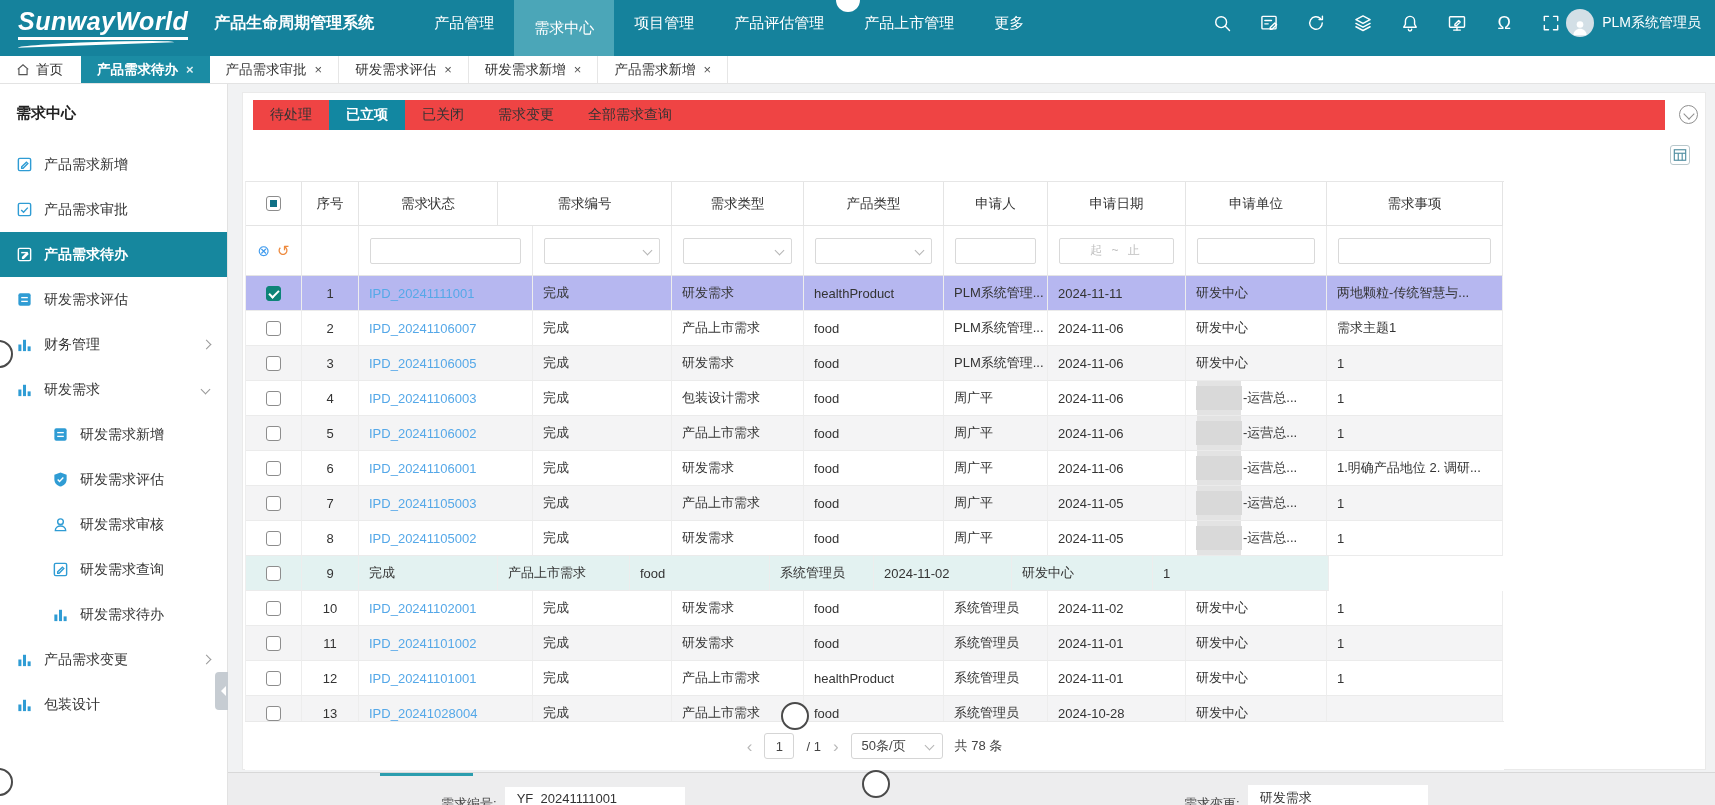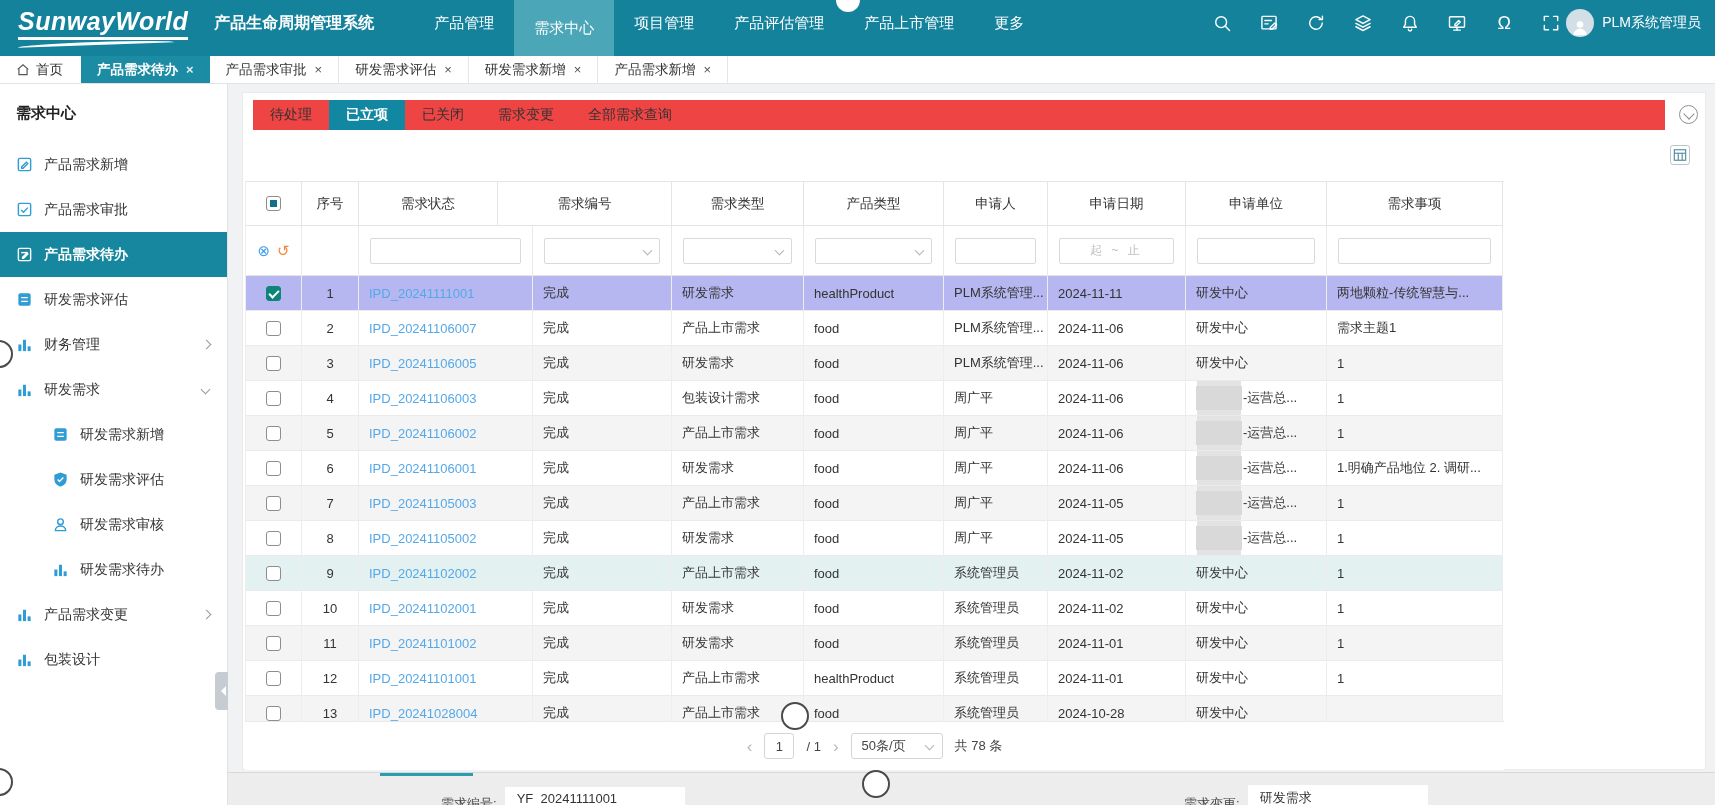--- a/index.html
+++ b/index.html
@@ -356,20 +356,30 @@
           <svg viewBox="0 0 18 18" fill="none" stroke="currentColor" stroke-width="1.5">
             <circle cx="9" cy="6" r="3"></circle>
             <path d="M3.5 15.5c0-3 2.5-5 5.5-5s5.5 2 5.5 5z"></path>
           </svg>
         </span>
     <span>研发需求审核</span>
 
   </div>
       <div class="side-item lvl2">
     <span class="s-icon">
+          <svg viewBox="0 0 18 18" fill="none" stroke="currentColor" stroke-width="1.5">
+            <rect x="2.5" y="2.5" width="13" height="13" rx="1.5"></rect>
+            <path d="M6 11.5l5-5 1.5 1.5-5 5H6z"></path>
+          </svg>
+        </span>
+    <span>研发需求查询</span>
+
+  </div>
+      <div class="side-item lvl2">
+    <span class="s-icon">
           <svg viewBox="0 0 18 18" fill="currentColor">
             <rect x="2.5" y="9" width="3.2" height="7"></rect>
             <rect x="7.4" y="4" width="3.2" height="12"></rect>
             <rect x="12.3" y="11" width="3.2" height="5"></rect>
           </svg>
         </span>
     <span>研发需求待办</span>
 
   </div>
       <div class="side-item">
@@ -623,23 +633,20 @@
               <span class="redact"></span>
               <span>-运营总...</span>
             </div>
     <div class="td c10">1</div>
   </div>
           <div class="tr highlight">
     <div class="td c1 center">
               <span class="cb"></span>
             </div>
     <div class="td c2 center">9</div>
-    <div class="td c3">
-              <a class="link">IPD_20241102002</a>
-            </div>
     <div class="td c4">完成</div>
     <div class="td c5">产品上市需求</div>
     <div class="td c6">food</div>
     <div class="td c7">系统管理员</div>
     <div class="td c8">2024-11-02</div>
     <div class="td c9">
               <span>研发中心</span>
             </div>
     <div class="td c10">1</div>
   </div>

